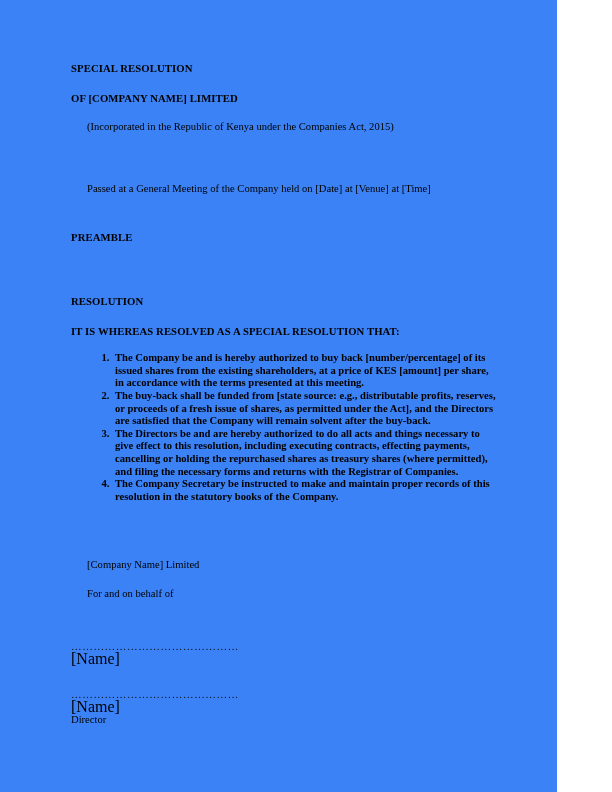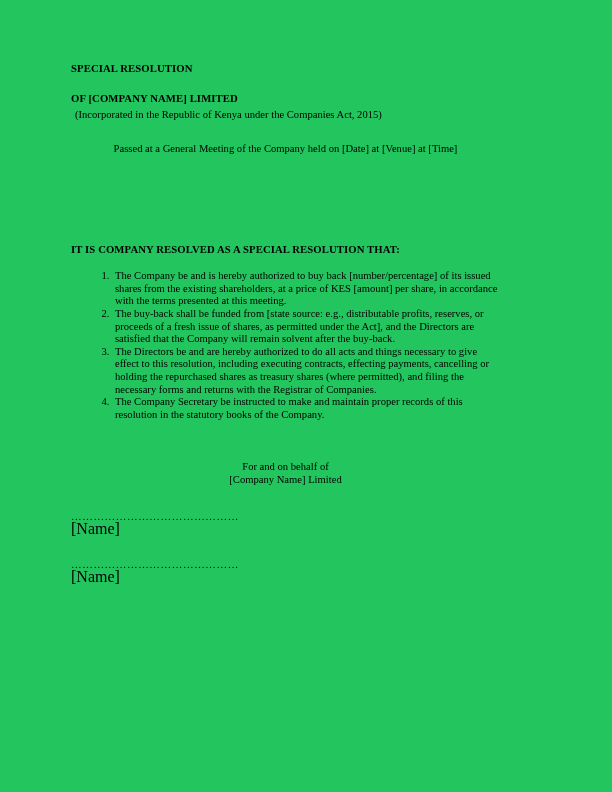--- a/index.html
+++ b/index.html
@@ -9,65 +9,66 @@
   }
   body {
     width: 612px;
     height: 792px;
     font-family: "Liberation Serif", "DejaVu Serif", serif;
     color: #000000;
     -webkit-font-smoothing: antialiased;
   }
   .page {
     position: relative;
-    width: 612px;
+    width: 557px;
     height: 792px;
-    background: #22c55e;
+    background: #3b82f6;
     box-sizing: border-box;
     padding: 62px 112px 0 71px;
   }
   .doc-body {
     width: 429px;
   }
 
   h1.heading, h2.heading, .heading {
     font-weight: bold;
     font-size: 10.7px;
     line-height: 13px;
     margin: 0;
     letter-spacing: 0.1px;
   }
 
   .para {
     font-size: 10.6px;
     line-height: 12.6px;
-    margin: 0;
-    text-align: center;
+    margin: 16px;
+    text-align: left;
   }
   .gap-md  { height: 14px; }
   .gap-lg  { height: 17px; }
   .gap-xl  { height: 20px; }
   .gap-xxl { height: 24px; }
 
   .title-block .sub {
     font-size: 10.6px;
     line-height: 12.6px;
-    margin: 4px;
+    margin: 16px;
   }
 
   ol.resolutions {
     margin: 0;
     padding: 0 0 0 41px;
     list-style-position: outside;
   }
   ol.resolutions > li {
     font-size: 10.6px;
     line-height: 12.6px;
     margin: 0 0 0 0;
     padding-left: 3px;
+    font-weight: bold;
   }
 
   .sig-line {
     width: 174px;
     font-size: 10.6px;
     line-height: 12px;
     letter-spacing: 0.6px;
     white-space: nowrap;
     overflow: hidden;
     color: #000;
@@ -96,64 +97,67 @@
       <div class="sub">(Incorporated in the Republic of Kenya under the Companies Act, 2015)</div>
 
       <div class="gap-lg"></div>
 
       <div class="para">Passed at a General Meeting of the Company held on [Date] at [Venue] at [Time]</div>
     </div>
 
     <div class="gap-xl"></div>
 
     <div class="preamble">
+      <div class="heading">PREAMBLE</div>
 
       <div class="gap-lg"></div>
 
 
       <div class="gap-md"></div>
 
     </div>
 
     <div class="gap-xl"></div>
 
     <div class="resolution">
+      <div class="heading">RESOLUTION</div>
 
       <div class="gap-lg"></div>
 
-      <div class="heading">IT IS COMPANY RESOLVED AS A SPECIAL RESOLUTION THAT:</div>
+      <div class="heading">IT IS WHEREAS RESOLVED AS A SPECIAL RESOLUTION THAT:</div>
 
       <div class="gap-md"></div>
 
       <ol class="resolutions">
         <li>The Company be and is hereby authorized to buy back [number/percentage] of its issued shares from the existing shareholders, at a price of KES [amount] per share, in accordance with the terms presented at this meeting.</li>
         <li>The buy-back shall be funded from [state source: e.g., distributable profits, reserves, or proceeds of a fresh issue of shares, as permitted under the Act], and the Directors are satisfied that the Company will remain solvent after the buy-back.</li>
         <li>The Directors be and are hereby authorized to do all acts and things necessary to give effect to this resolution, including executing contracts, effecting payments, cancelling or holding the repurchased shares as treasury shares (where permitted), and filing the necessary forms and returns with the Registrar of Companies.</li>
         <li>The Company Secretary be instructed to make and maintain proper records of this resolution in the statutory books of the Company.</li>
       </ol>
     </div>
 
     <div class="gap-xl"></div>
 
     <div class="certification">
 
       <div class="gap-xl"></div>
 
+      <div class="para">[Company Name] Limited</div>
       <div class="para">For and on behalf of</div>
-      <div class="para">[Company Name] Limited</div>
 
       <div class="gap-xxl"></div>
 
       <div class="sig-block">
         <div class="sig-line">………………………………………</div>
         <div class="sig-name">[Name]</div>
       </div>
 
       <div class="gap-xxl"></div>
 
       <div class="sig-block">
         <div class="sig-line">………………………………………</div>
         <div class="sig-name">[Name]</div>
+        <div class="sig-role">Director</div>
       </div>
     </div>
 
   </div>
 </div>
 
 </body></html>

